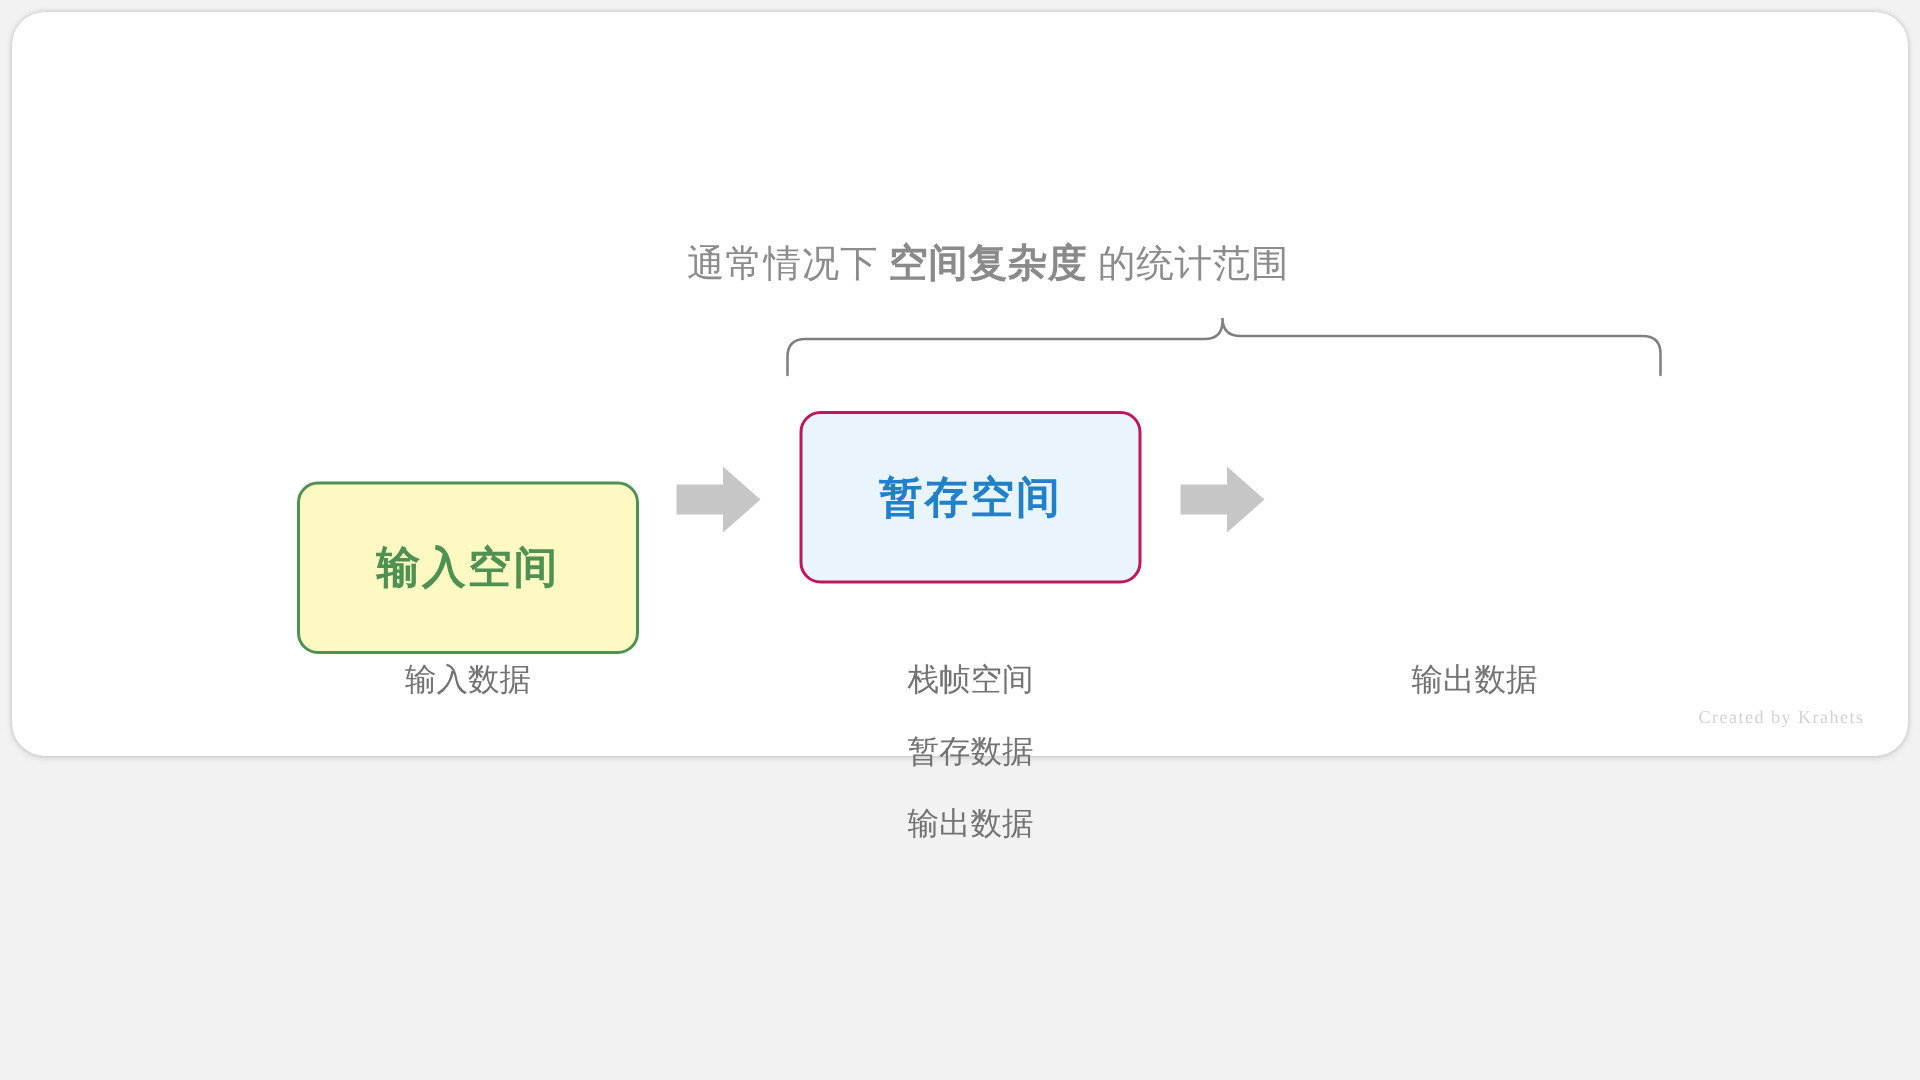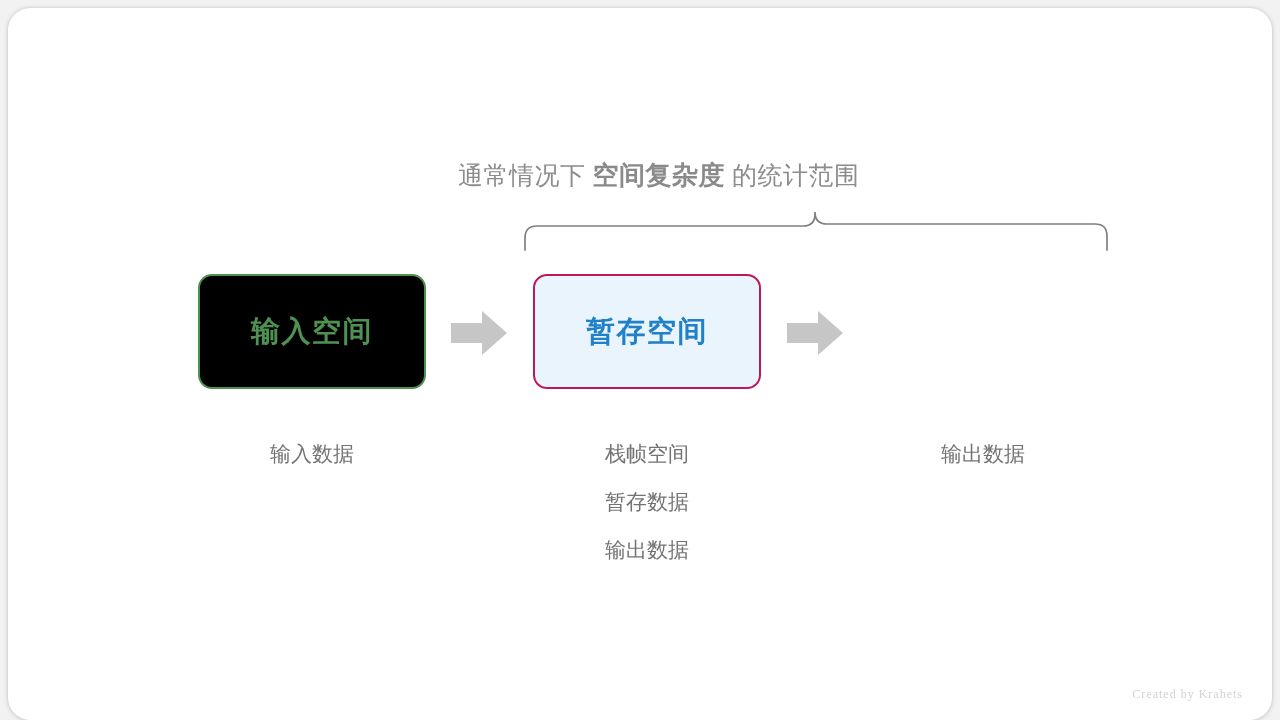--- a/index.html
+++ b/index.html
@@ -20,21 +20,21 @@
     left: 0; top: 0;
     width: 1280px;
     height: 720px;
     background: #f2f2f2;
   }
   .card {
     position: absolute;
     left: 8px;
     top: 8px;
     width: 1264px;
-    height: 712px;
+    height: 496px;
     background: #ffffff;
     border-radius: 22px;
     box-shadow: 0 0 3px rgba(0,0,0,0.17), 0 1px 6px rgba(0,0,0,0.10);
   }
 
   
   .brace-title {
     position: absolute;
     left: 450px;
     top: 150px;
@@ -69,21 +69,21 @@
     height: 115px;
     border-radius: 14px;
     box-sizing: border-box;
     display: flex;
     align-items: center;
     justify-content: center;
     font-size: 29px;
     font-weight: bold;
     letter-spacing: 1.5px;
   }
-  #box-input  { left: 190px; border: 2px solid #4f9152; background: #000000; color: #4f9152; }
+  #box-input  { left: 190px; border: 2px solid #4f9152; background: #fef9c3; color: #4f9152; margin-top: 47px; }
   #box-temp   { left: 525px; border: 2px solid #be185d; background: #e9f4fc; color: #2080c8; }
   #box-output { left: 861px; border: 2px solid #3d8c87; background: #eef6f5; color: #3d8c87; }
 
   
   .arrow {
     position: absolute;
     top: 301px;
     width: 60px;
     height: 48px;
   }

